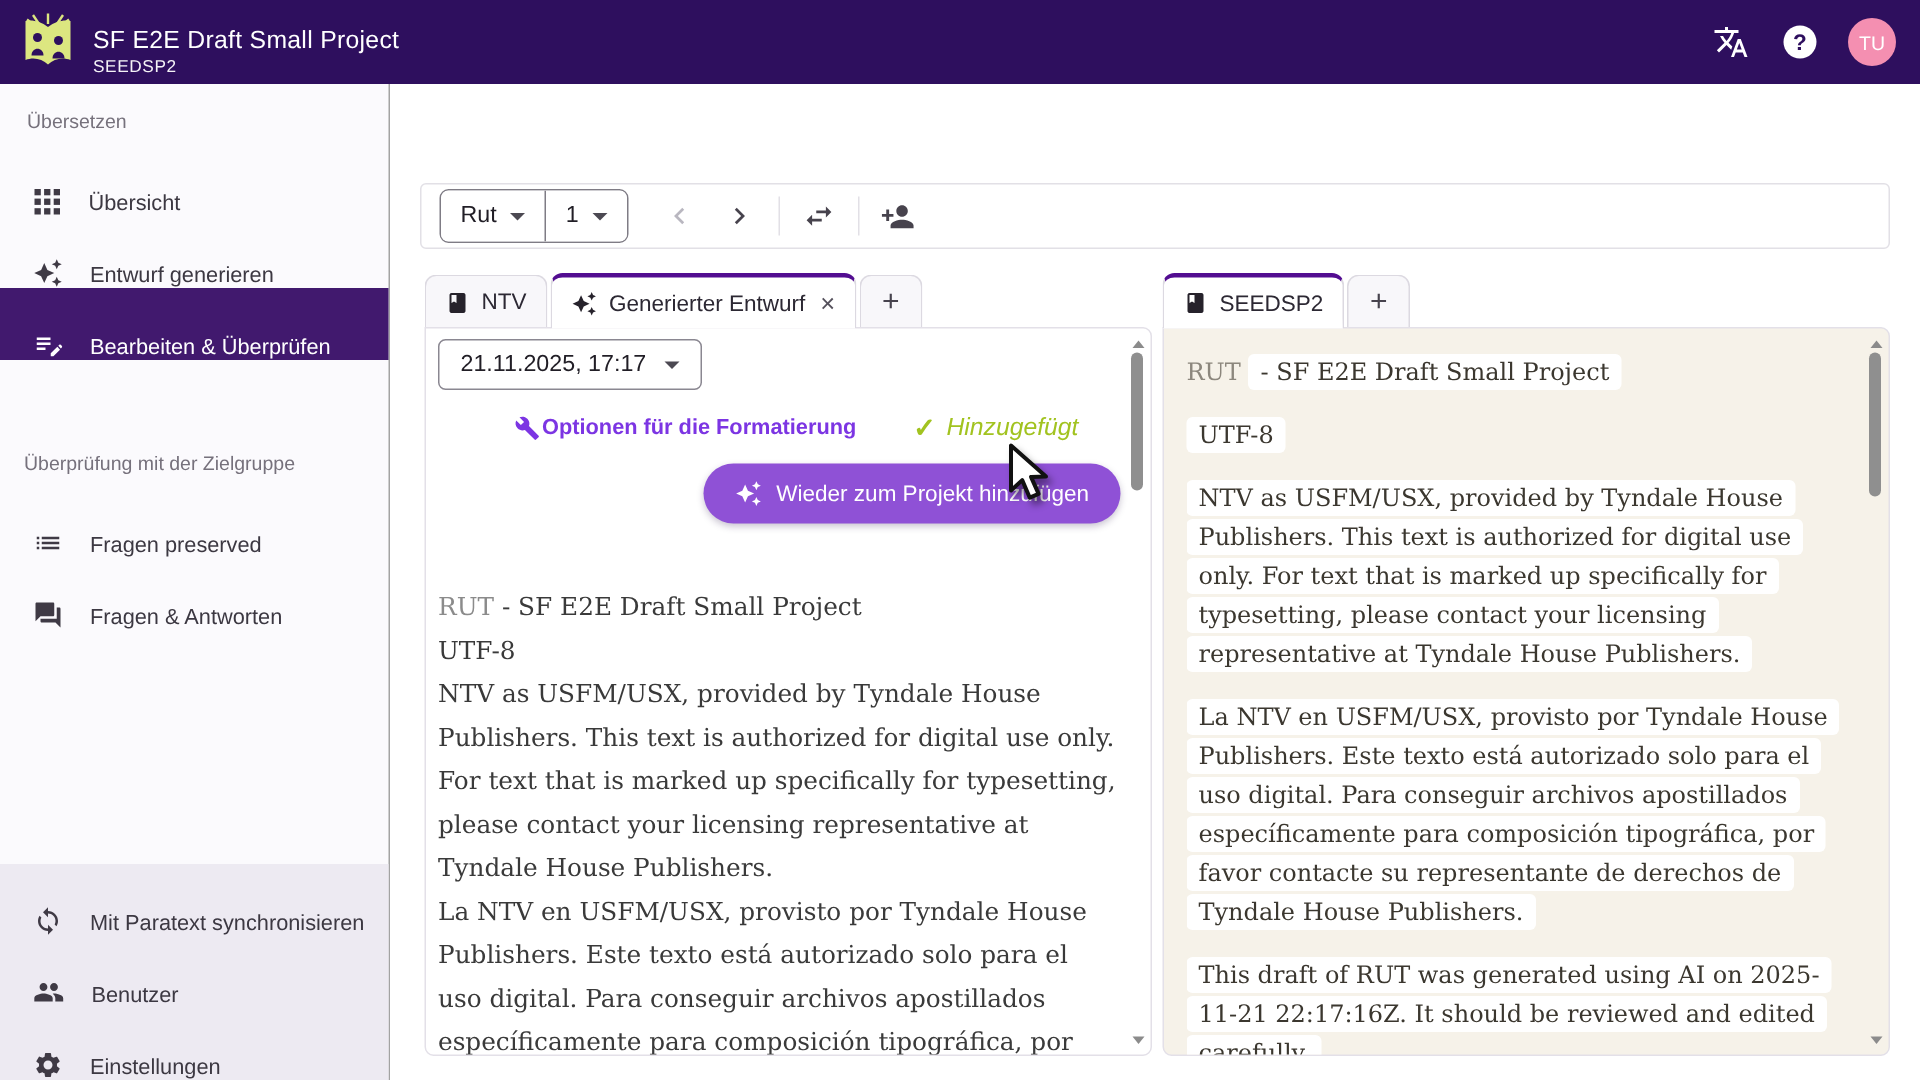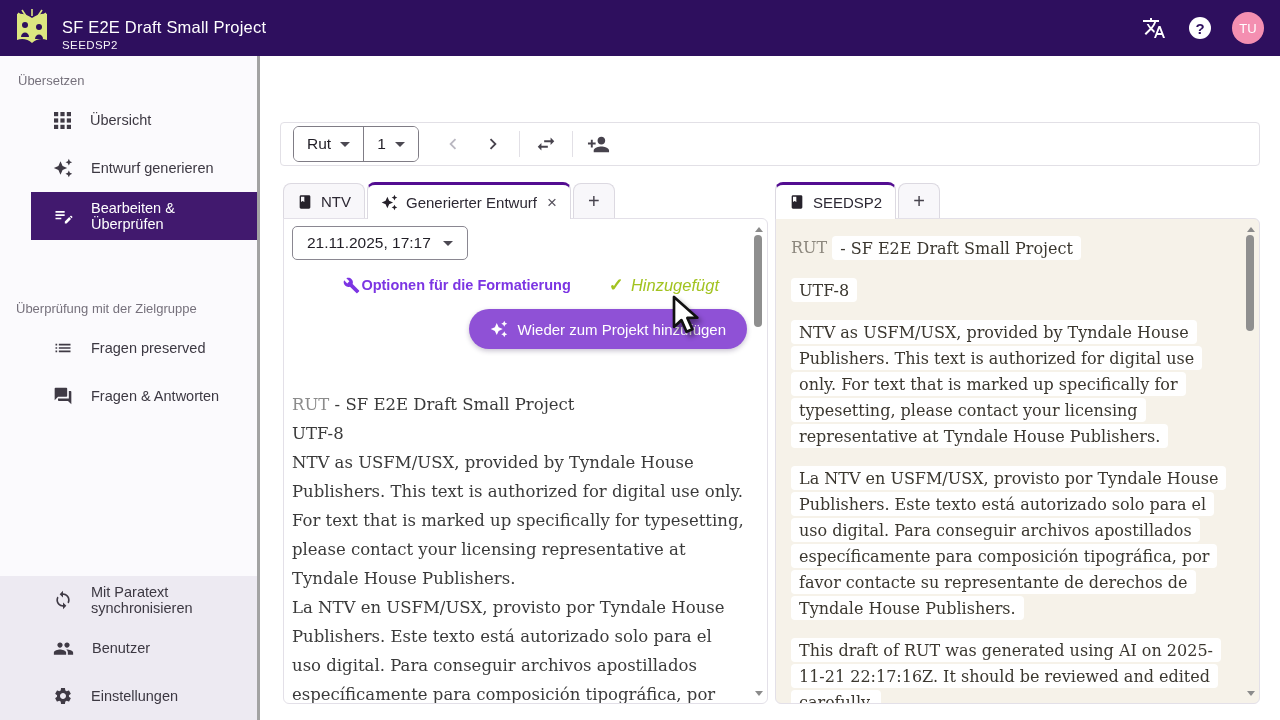--- a/index.html
+++ b/index.html
@@ -20,25 +20,25 @@
                  font-size:15px; font-weight:700; display:flex; align-items:center; justify-content:center; }
   .avatar { width:32px; height:32px; border-radius:50%; background:var(--avatar-pink,#f48fb1);
             color:#fff; font-size:13px; font-weight:500; display:flex; align-items:center;
             justify-content:center; margin-left:12px; }
 
   
   .app-body { display:flex; height:664px; }
 
   
   .sidebar { width:260px; background:#fbfafd; position:relative; flex:0 0 auto;
-             border-right:3px solid #a3a3a3; }
+             border-right:1px solid #a3a3a3; }
   .section-label { font-size:13px; color:#76717c; padding:17px 16px 8px 18px; }
   .section-label.second { margin-top:44px;padding-left:16px; }
-  .nav-item { height:48px; display:flex; align-items:center; gap:18px; padding:0 16px 0 22px;
-              font-size:14.5px; font-weight:500; color:#3c3842; cursor:pointer;margin-left:31px; }
+  .nav-item { height:48px; display:flex; align-items:flex-end; gap:18px; padding:0 16px 0 22px;
+              font-size:14.5px; font-weight:500; color:#3c3842; cursor:pointer; }
   .nav-item svg { flex:0 0 auto; }
   .nav-item.active { background:var(--active-nav-bg,#41196e); color:#fff; }
   .sidebar-bottom { position:absolute; left:0; right:0; bottom:0; background:#edeaf2; }
 
   
   .main { flex:1; position:relative; background:#fff;margin-top:38px; }
   .main-toolbar { position:absolute; left:20px; right:20px; top:28px; height:44px;
                   border:1px solid #e2e0e6; border-radius:4px; background:#fff;
                   display:flex; align-items:center; padding:0 12px; }
   .select-group { display:flex; border:1px solid #7f7c85; border-radius:6px; height:36px; overflow:hidden; }

